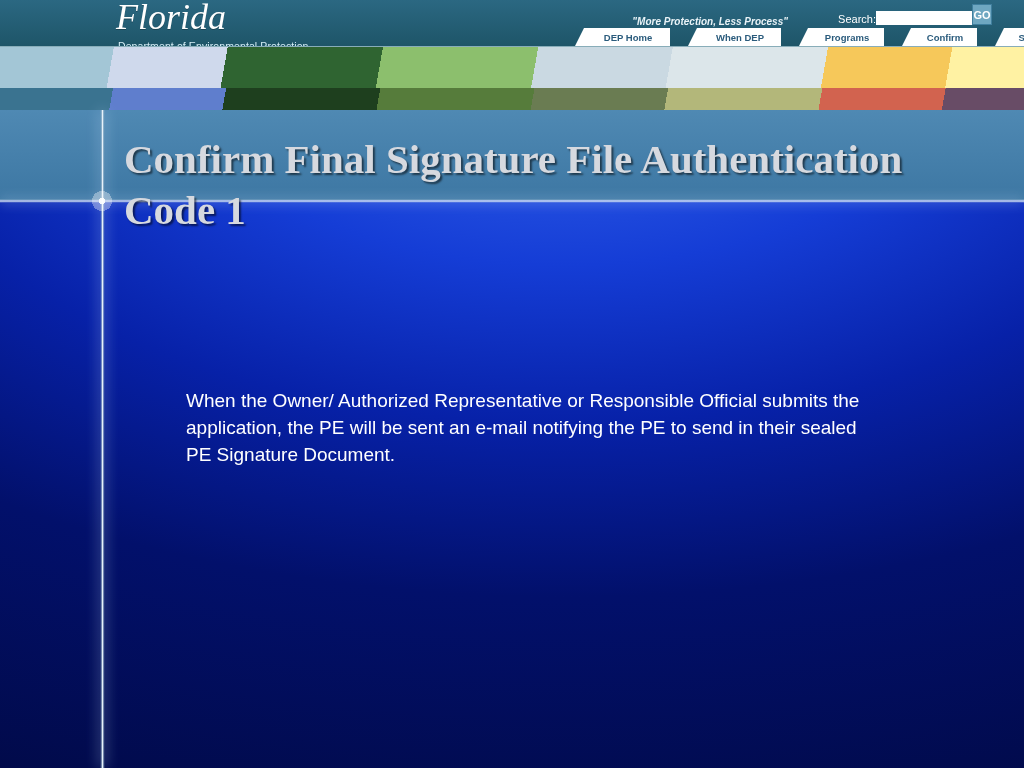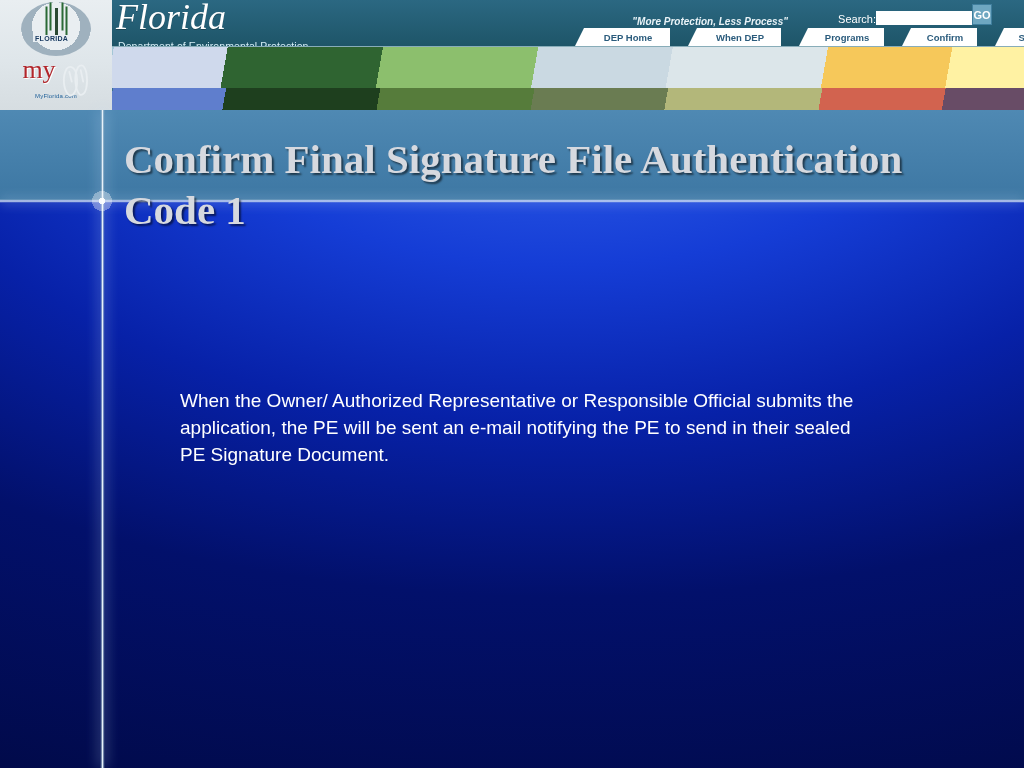--- a/index.html
+++ b/index.html
@@ -156,21 +156,21 @@
 
   .title{
     position:absolute; left:124px; top:24px; right:30px;
     font-family: Liberation Serif, serif;
     font-size:41px; font-weight:700; line-height:1.24;
     color:#d6d9df;
     text-shadow: 2px 2px 2px rgba(0,0,0,.55);
   }
 
   .body-text{
-    position:absolute; left:180px; top:278px; width:700px;
+    position:absolute; left:186px; top:278px; width:700px;
     font-size:19px; line-height:1.42; color:#ffffff;
   }
 </style>
 </head>
 <body>
 
 <div class="banner">
   <div class="banner-top">
     <span class="fl-title">Florida</span>
     <span class="dep-subtitle">Department of Environmental Protection</span>
@@ -186,37 +186,20 @@
     <div class="nav">
       <div class="tab">DEP Home</div>
       <div class="tab">When DEP</div>
       <div class="tab">Programs</div>
       <div class="tab">Confirm</div>
       <div class="tab">Site Map</div>
     </div>
   </div>
   <div class="banner-bottom"></div>
 
-  <div class="logo-block">
-    <div class="seal">
-      <span class="seal-label">FLORIDA</span>
-    </div>
-    <div style="display:flex;align-items:flex-start;">
-      <span class="myfl">my</span>
-      <span class="myfl-icon">
-        <svg viewBox="0 0 40 44">
-          <path d="M10 8 C4 18 6 34 12 40 C20 44 24 30 22 16 C20 6 14 4 10 8 Z"></path>
-          <path d="M24 6 C18 16 20 34 26 40 C34 42 36 26 34 14 C32 4 28 2 24 6 Z"></path>
-          <path d="M13 12 L16 24"></path>
-            <path d="M27 10 L30 24"></path>
-        </svg>
-      </span>
-    </div>
-    <div class="myfl-tag">MyFlorida.com</div>
-  </div>
 </div>
 
 <div class="slide">
   <div class="title-band"></div>
   <div class="hrule"></div>
   <div class="vrule"></div>
   <div class="flare"></div>
 
   <div class="title">Confirm Final Signature File Authentication Code 1</div>
 

